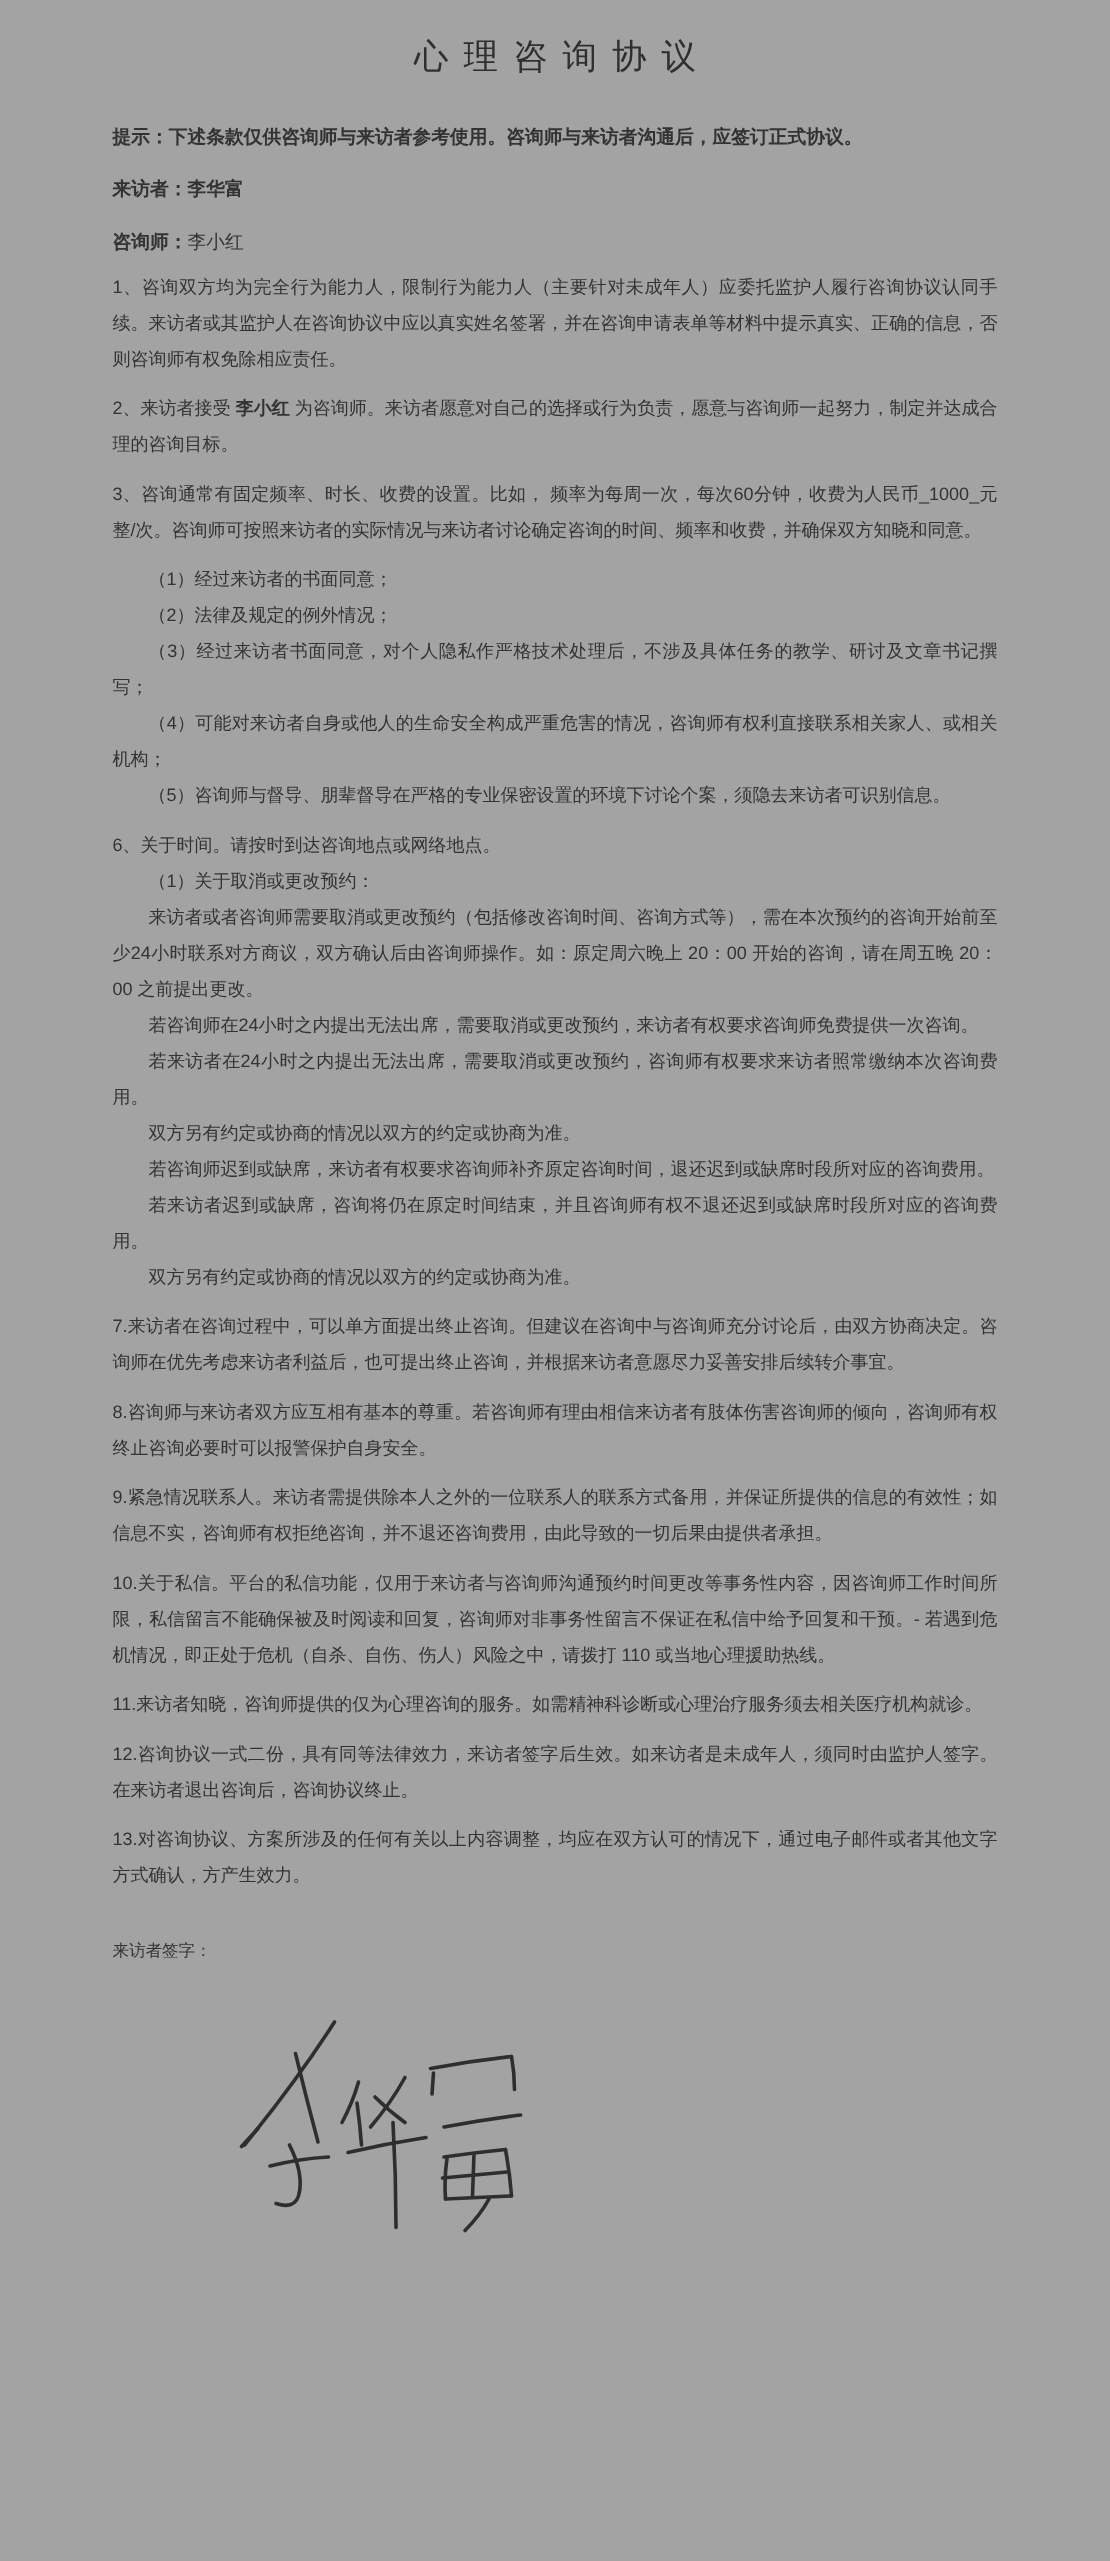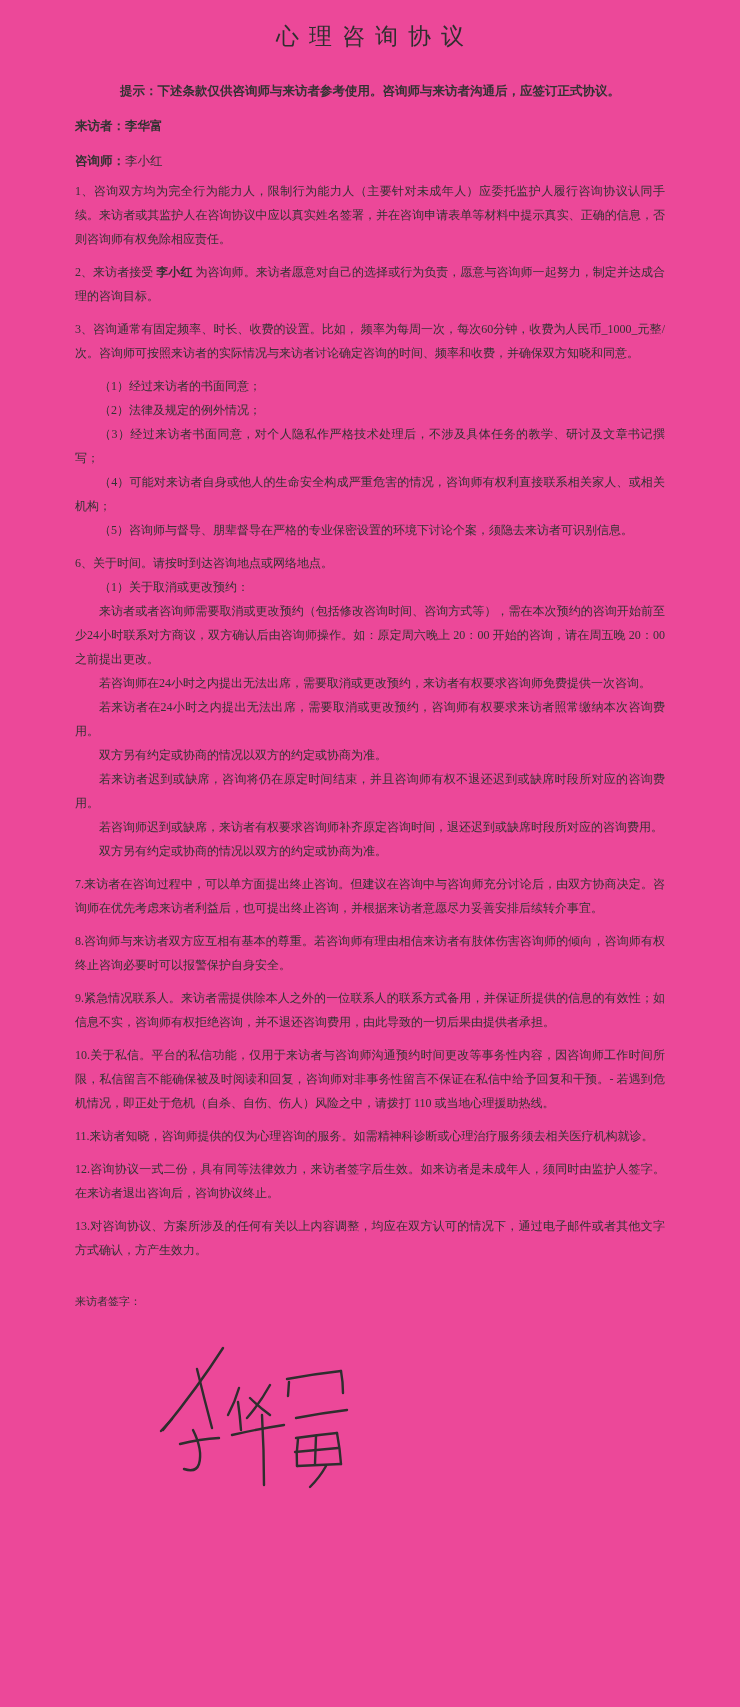--- a/index.html
+++ b/index.html
@@ -1,26 +1,26 @@
 <!DOCTYPE html>
 <html lang="zh"><head>
 <meta charset="utf-8">
 <style>
   html,body{margin:0;padding:0;background:#ececec;}
   .page{
     width:740px;height:1707px;box-sizing:border-box;
-    background:#ec4899;color:#333;
-    font-family:Liberation Serif, serif;
+    background:#a3a3a3;color:#333;
+    font-family:Liberation Sans, sans-serif;
     padding:14px 75px 0 75px;overflow:hidden;position:relative;
   }
   .title{
     font-size:23px;font-weight:400;color:#2f2f2f;text-align:center;
     letter-spacing:10px;text-indent:10px;margin:8px 0 0 0;line-height:30px;
   }
-  .notice{font-size:12.5px;font-weight:700;margin:30px 0 0 0;line-height:18px;text-align:center;}
+  .notice{font-size:12.5px;font-weight:700;margin:30px 0 0 0;line-height:18px;}
   .party{font-size:12.5px;margin:17px 0 0 0;line-height:18px;}
   .party .label{font-weight:700;}
   .party.bold-name .name{font-weight:700;}
   .clauses{margin-top:6px;}
   .block{margin:9px 0 0 0;}
   .line{margin:0;font-size:12px;line-height:24px;text-align:justify;}
   .line.ind{text-indent:2em;}
   .b{font-weight:700;}
   .sign-label{margin-top:30px;font-size:11px;line-height:18px;}
   .signature{margin:30px 0 0 63px;width:220px;height:160px;}
@@ -60,22 +60,22 @@
         <p class="line ind"><span>（4）可能对来访者自身或他人的生命安全构成严重危害的情况，咨询师有权利直接联系相关家人、或相关机构；</span></p>
         <p class="line ind"><span>（5）咨询师与督导、朋辈督导在严格的专业保密设置的环境下讨论个案，须隐去来访者可识别信息。</span></p>
       </div>
       <div class="block">
         <p class="line"><span>6、关于时间。请按时到达咨询地点或网络地点。</span></p>
         <p class="line ind"><span>（1）关于取消或更改预约：</span></p>
         <p class="line ind"><span>来访者或者咨询师需要取消或更改预约（包括修改咨询时间、咨询方式等），需在本次预约的咨询开始前至少24小时联系对方商议，双方确认后由咨询师操作。如：原定周六晚上 20：00 开始的咨询，请在周五晚 20：00 之前提出更改。</span></p>
         <p class="line ind"><span>若咨询师在24小时之内提出无法出席，需要取消或更改预约，来访者有权要求咨询师免费提供一次咨询。</span></p>
         <p class="line ind"><span>若来访者在24小时之内提出无法出席，需要取消或更改预约，咨询师有权要求来访者照常缴纳本次咨询费用。</span></p>
         <p class="line ind"><span>双方另有约定或协商的情况以双方的约定或协商为准。</span></p>
+        <p class="line ind"><span>若咨询师迟到或缺席，来访者有权要求咨询师补齐原定咨询时间，退还迟到或缺席时段所对应的咨询费用。</span></p>
         <p class="line ind"><span>若来访者迟到或缺席，咨询将仍在原定时间结束，并且咨询师有权不退还迟到或缺席时段所对应的咨询费用。</span></p>
-        <p class="line ind"><span>若咨询师迟到或缺席，来访者有权要求咨询师补齐原定咨询时间，退还迟到或缺席时段所对应的咨询费用。</span></p>
         <p class="line ind"><span>双方另有约定或协商的情况以双方的约定或协商为准。</span></p>
       </div>
       <div class="block">
         <p class="line"><span>7.来访者在咨询过程中，可以单方面提出终止咨询。但建议在咨询中与咨询师充分讨论后，由双方协商决定。咨询师在优先考虑来访者利益后，也可提出终止咨询，并根据来访者意愿尽力妥善安排后续转介事宜。</span></p>
       </div>
       <div class="block">
         <p class="line"><span>8.咨询师与来访者双方应互相有基本的尊重。若咨询师有理由相信来访者有肢体伤害咨询师的倾向，咨询师有权终止咨询必要时可以报警保护自身安全。</span></p>
       </div>
       <div class="block">
         <p class="line"><span>9.紧急情况联系人。来访者需提供除本人之外的一位联系人的联系方式备用，并保证所提供的信息的有效性；如信息不实，咨询师有权拒绝咨询，并不退还咨询费用，由此导致的一切后果由提供者承担。</span></p>

